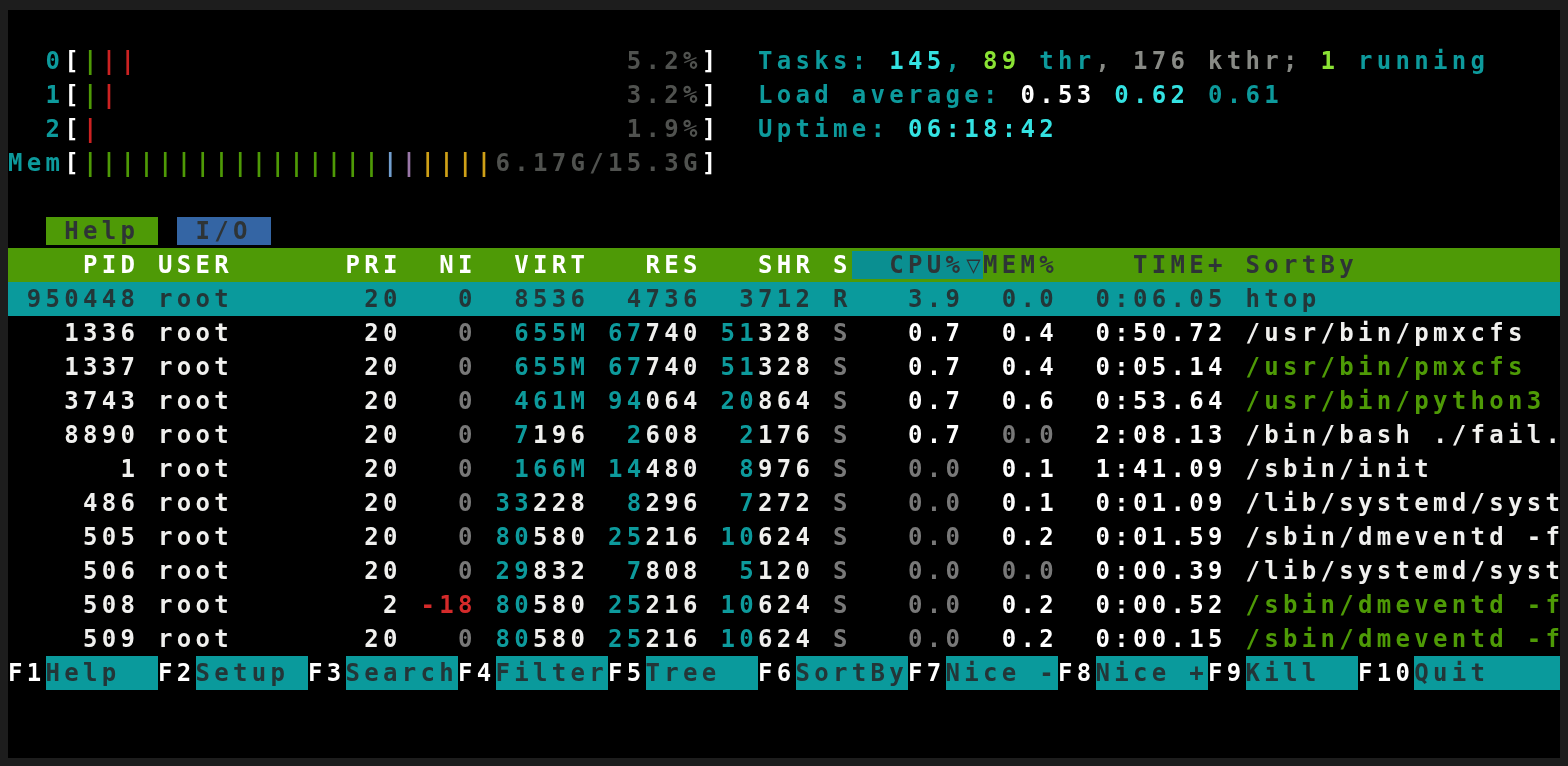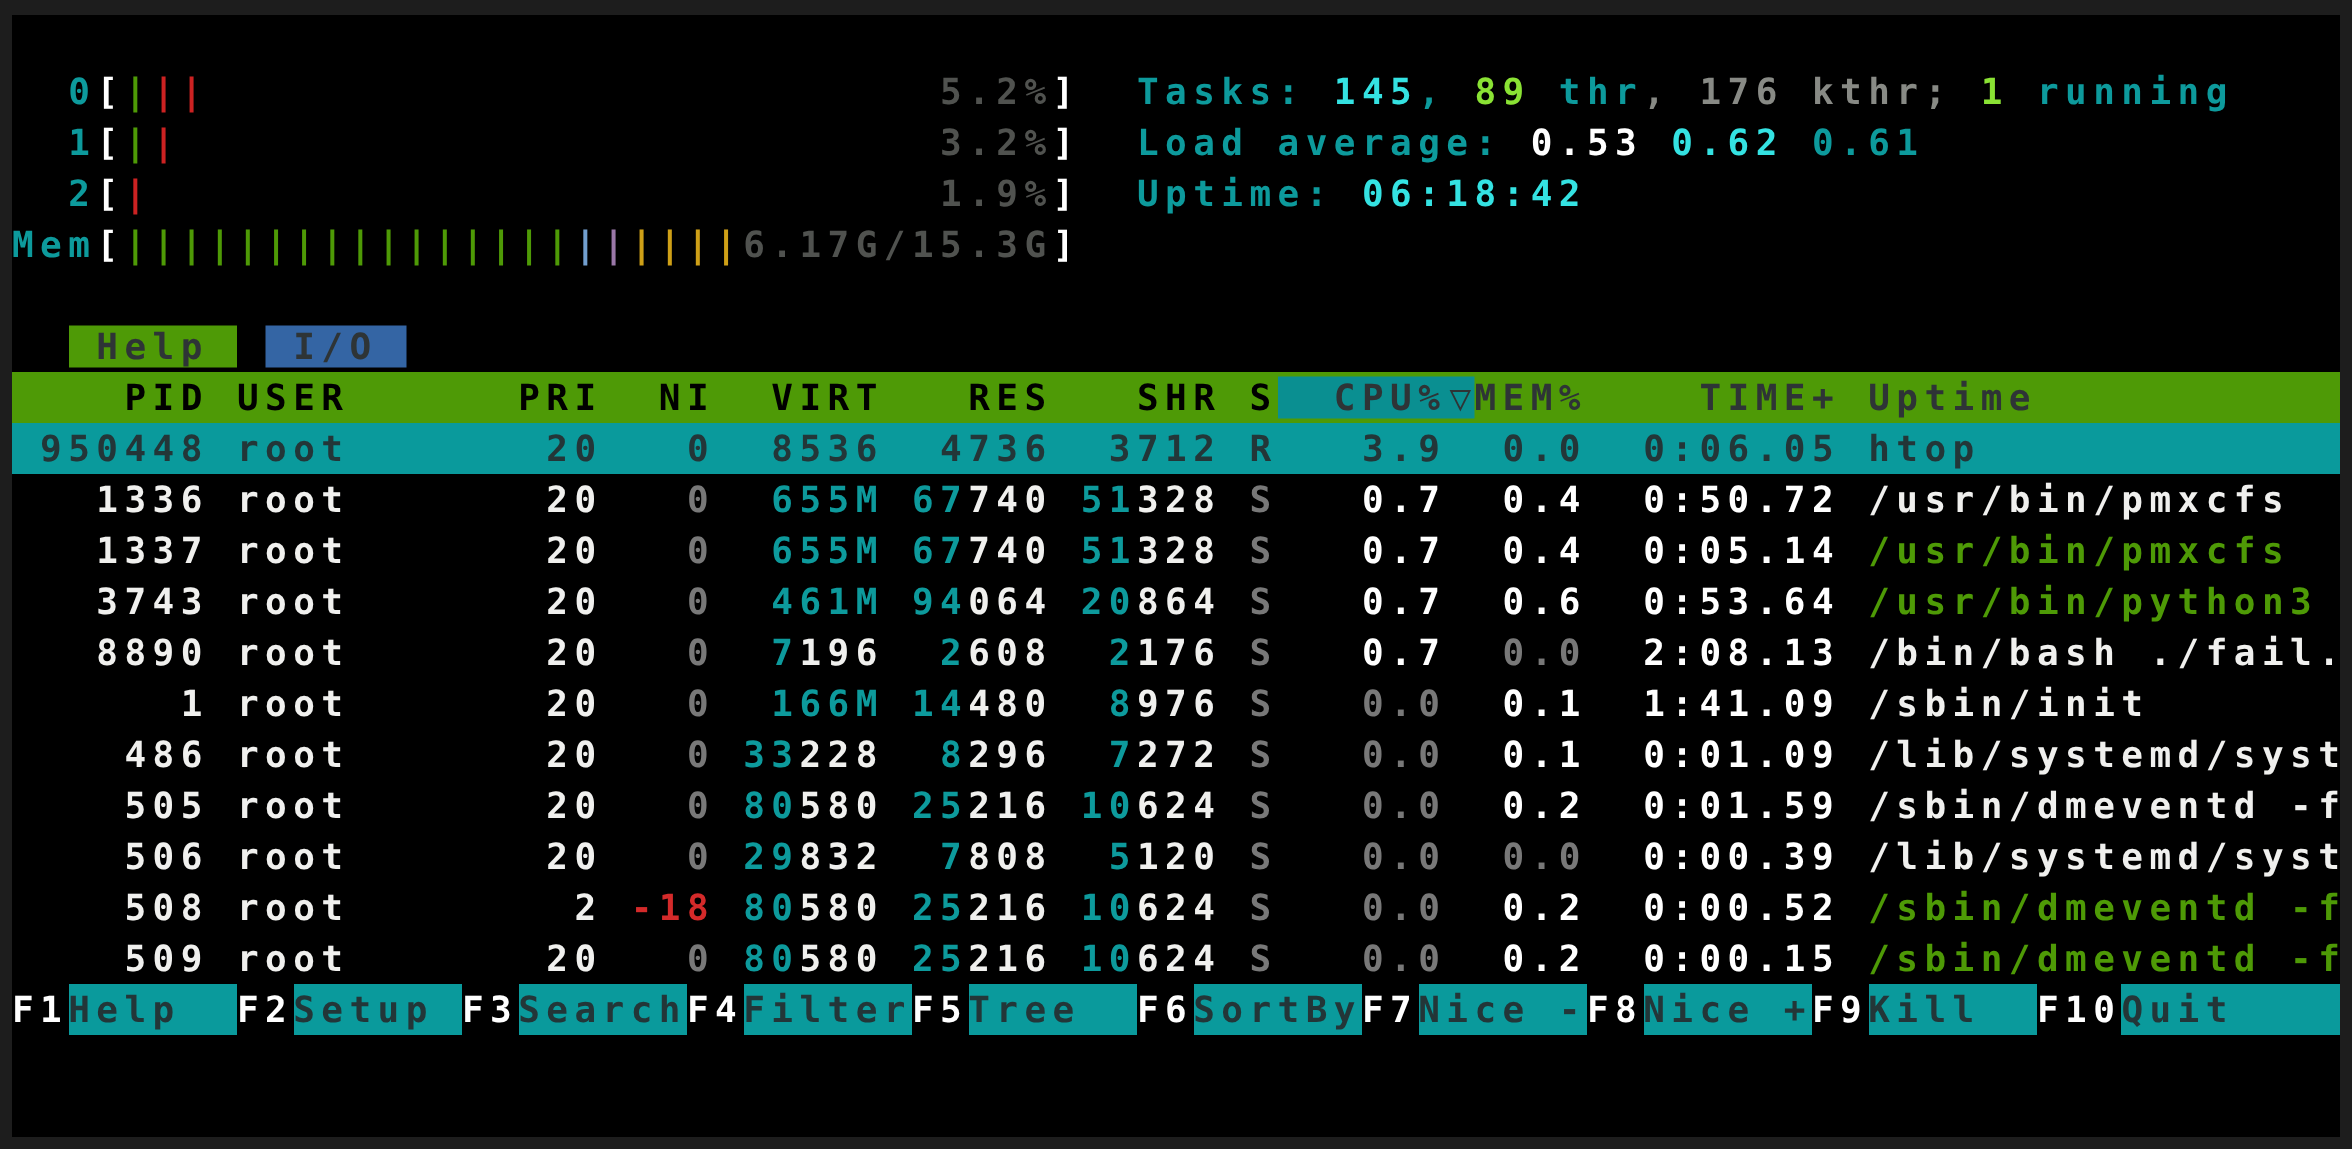--- a/index.html
+++ b/index.html
@@ -21,21 +21,21 @@
 
 <div id="stage">
   <div id="terminal">
       <div class="line"></div>
       <div class="line"><span style="color: rgb(13, 154, 156);">  0</span><span style="color: rgb(255, 255, 255);">[</span><span style="color: rgb(78, 154, 6);">|</span><span style="color: rgb(204, 34, 34);">|</span><span style="color: rgb(204, 34, 34);">|</span><span>                          </span><span style="color: rgb(80, 82, 79);">5.2%</span><span style="color: rgb(255, 255, 255);">]</span><span>  </span><span style="color: rgb(13, 154, 156);">Tasks: </span><span style="color: rgb(52, 226, 226);">145</span><span style="color: rgb(13, 154, 156);">, </span><span style="color: rgb(138, 226, 52);">89</span><span style="color: rgb(13, 154, 156);"> thr</span><span style="color: rgb(136, 138, 133);">, </span><span style="color: rgb(136, 138, 133);">176 kthr</span><span style="color: rgb(136, 138, 133);">; </span><span style="color: rgb(138, 226, 52);">1</span><span style="color: rgb(13, 154, 156);"> running</span></div>
       <div class="line"><span style="color: rgb(13, 154, 156);">  1</span><span style="color: rgb(255, 255, 255);">[</span><span style="color: rgb(78, 154, 6);">|</span><span style="color: rgb(204, 34, 34);">|</span><span>                           </span><span style="color: rgb(80, 82, 79);">3.2%</span><span style="color: rgb(255, 255, 255);">]</span><span>  </span><span style="color: rgb(13, 154, 156);">Load average: </span><span style="color: rgb(255, 255, 255);">0.53</span><span style="color: rgb(13, 154, 156);"> </span><span style="color: rgb(52, 226, 226);">0.62</span><span style="color: rgb(13, 154, 156);"> </span><span style="color: rgb(13, 154, 156);">0.61</span></div>
       <div class="line"><span style="color: rgb(13, 154, 156);">  2</span><span style="color: rgb(255, 255, 255);">[</span><span style="color: rgb(204, 34, 34);">|</span><span>                            </span><span style="color: rgb(80, 82, 79);">1.9%</span><span style="color: rgb(255, 255, 255);">]</span><span>  </span><span style="color: rgb(13, 154, 156);">Uptime: </span><span style="color: rgb(52, 226, 226);">06:18:42</span></div>
       <div class="line"><span style="color: rgb(13, 154, 156);">Mem</span><span style="color: rgb(255, 255, 255);">[</span><span style="color: rgb(78, 154, 6);">|</span><span style="color: rgb(78, 154, 6);">|</span><span style="color: rgb(78, 154, 6);">|</span><span style="color: rgb(78, 154, 6);">|</span><span style="color: rgb(78, 154, 6);">|</span><span style="color: rgb(78, 154, 6);">|</span><span style="color: rgb(78, 154, 6);">|</span><span style="color: rgb(78, 154, 6);">|</span><span style="color: rgb(78, 154, 6);">|</span><span style="color: rgb(78, 154, 6);">|</span><span style="color: rgb(78, 154, 6);">|</span><span style="color: rgb(78, 154, 6);">|</span><span style="color: rgb(78, 154, 6);">|</span><span style="color: rgb(78, 154, 6);">|</span><span style="color: rgb(78, 154, 6);">|</span><span style="color: rgb(78, 154, 6);">|</span><span style="color: rgb(114, 159, 207);">|</span><span style="color: rgb(154, 119, 168);">|</span><span style="color: rgb(207, 160, 23);">|</span><span style="color: rgb(207, 160, 23);">|</span><span style="color: rgb(207, 160, 23);">|</span><span style="color: rgb(207, 160, 23);">|</span><span style="color: rgb(80, 82, 79);">6.17G/15.3G</span><span style="color: rgb(255, 255, 255);">]</span></div>
       <div class="line"></div>
       <div class="line"><span>  </span><span style="color: rgb(46, 52, 54); background: rgb(78, 154, 6);"> Help </span><span> </span><span style="color: rgb(46, 52, 54); background: rgb(52, 101, 164);"> I/O </span></div>
-      <div class="line" style="background: rgb(78, 154, 6);"><span style="color: #000000;">    PID USER      PRI  NI  VIRT   RES   SHR S</span><span style="color: rgb(46, 52, 54); background: rgb(10, 143, 145);">  CPU%<span class="arr">▽</span></span><span style="color: rgb(46, 52, 54);">MEM%    TIME+ Uptime</span></div>
+      <div class="line" style="background: rgb(78, 154, 6);"><span style="color: #ffffff;">    PID USER      PRI  NI  VIRT   RES   SHR S</span><span style="color: rgb(46, 52, 54); background: rgb(10, 143, 145);">  CPU%<span class="arr">▽</span></span><span style="color: rgb(46, 52, 54);">MEM%    TIME+ SortBy</span></div>
       <div class="line" style="background: rgb(10, 154, 156);"><span style="color: rgb(35, 54, 56);"> 950448</span><span style="color: rgb(35, 54, 56);"> root      </span><span style="color: rgb(35, 54, 56);"> 20</span><span style="color: rgb(35, 54, 56);">   0 </span><span style="color: rgb(35, 54, 56);"> 8536</span><span style="color: rgb(35, 54, 56);"> </span><span style="color: rgb(35, 54, 56);"> 4736</span><span style="color: rgb(35, 54, 56);"> </span><span style="color: rgb(35, 54, 56);"> 3712</span><span style="color: rgb(35, 54, 56);"> </span><span style="color: rgb(35, 54, 56);">R</span><span style="color: rgb(35, 54, 56);">   3.9</span><span style="color: rgb(35, 54, 56);">  0.0</span><span style="color: rgb(35, 54, 56);">  0:06.05</span><span style="color: rgb(35, 54, 56);"> htop</span></div>
       <div class="line"><span style="color: rgb(240, 240, 238);">   1336</span><span style="color: rgb(240, 240, 238);"> root      </span><span style="color: rgb(240, 240, 238);"> 20</span><span style="color: rgb(120, 120, 120);">   0 </span><span style="color: rgb(13, 154, 156);"> 655M</span><span> </span><span style="color: rgb(13, 154, 156);">67</span><span style="color: rgb(240, 240, 238);">740</span><span> </span><span style="color: rgb(13, 154, 156);">51</span><span style="color: rgb(240, 240, 238);">328</span><span> </span><span style="color: rgb(120, 120, 120);">S</span><span style="color: rgb(255, 255, 255);">   0.7</span><span style="color: rgb(255, 255, 255);">  0.4</span><span style="color: rgb(255, 255, 255);">  0:50.72</span><span style="color: rgb(240, 240, 238);"> /usr/bin/pmxcfs</span></div>
       <div class="line"><span style="color: rgb(240, 240, 238);">   1337</span><span style="color: rgb(240, 240, 238);"> root      </span><span style="color: rgb(240, 240, 238);"> 20</span><span style="color: rgb(120, 120, 120);">   0 </span><span style="color: rgb(13, 154, 156);"> 655M</span><span> </span><span style="color: rgb(13, 154, 156);">67</span><span style="color: rgb(240, 240, 238);">740</span><span> </span><span style="color: rgb(13, 154, 156);">51</span><span style="color: rgb(240, 240, 238);">328</span><span> </span><span style="color: rgb(120, 120, 120);">S</span><span style="color: rgb(255, 255, 255);">   0.7</span><span style="color: rgb(255, 255, 255);">  0.4</span><span style="color: rgb(255, 255, 255);">  0:05.14</span><span style="color: rgb(78, 154, 6);"> /usr/bin/pmxcfs</span></div>
       <div class="line"><span style="color: rgb(240, 240, 238);">   3743</span><span style="color: rgb(240, 240, 238);"> root      </span><span style="color: rgb(240, 240, 238);"> 20</span><span style="color: rgb(120, 120, 120);">   0 </span><span style="color: rgb(13, 154, 156);"> 461M</span><span> </span><span style="color: rgb(13, 154, 156);">94</span><span style="color: rgb(240, 240, 238);">064</span><span> </span><span style="color: rgb(13, 154, 156);">20</span><span style="color: rgb(240, 240, 238);">864</span><span> </span><span style="color: rgb(120, 120, 120);">S</span><span style="color: rgb(255, 255, 255);">   0.7</span><span style="color: rgb(255, 255, 255);">  0.6</span><span style="color: rgb(255, 255, 255);">  0:53.64</span><span style="color: rgb(78, 154, 6);"> /usr/bin/python3 /u</span></div>
       <div class="line"><span style="color: rgb(240, 240, 238);">   8890</span><span style="color: rgb(240, 240, 238);"> root      </span><span style="color: rgb(240, 240, 238);"> 20</span><span style="color: rgb(120, 120, 120);">   0 </span><span style="color: rgb(13, 154, 156);"> 7</span><span style="color: rgb(240, 240, 238);">196</span><span> </span><span style="color: rgb(13, 154, 156);"> 2</span><span style="color: rgb(240, 240, 238);">608</span><span> </span><span style="color: rgb(13, 154, 156);"> 2</span><span style="color: rgb(240, 240, 238);">176</span><span> </span><span style="color: rgb(120, 120, 120);">S</span><span style="color: rgb(255, 255, 255);">   0.7</span><span style="color: rgb(120, 120, 120);">  0.0</span><span style="color: rgb(255, 255, 255);">  2:08.13</span><span style="color: rgb(240, 240, 238);"> /bin/bash ./fail.sh</span></div>
       <div class="line"><span style="color: rgb(240, 240, 238);">      1</span><span style="color: rgb(240, 240, 238);"> root      </span><span style="color: rgb(240, 240, 238);"> 20</span><span style="color: rgb(120, 120, 120);">   0 </span><span style="color: rgb(13, 154, 156);"> 166M</span><span> </span><span style="color: rgb(13, 154, 156);">14</span><span style="color: rgb(240, 240, 238);">480</span><span> </span><span style="color: rgb(13, 154, 156);"> 8</span><span style="color: rgb(240, 240, 238);">976</span><span> </span><span style="color: rgb(120, 120, 120);">S</span><span style="color: rgb(120, 120, 120);">   0.0</span><span style="color: rgb(255, 255, 255);">  0.1</span><span style="color: rgb(255, 255, 255);">  1:41.09</span><span style="color: rgb(240, 240, 238);"> /sbin/init</span></div>
       <div class="line"><span style="color: rgb(240, 240, 238);">    486</span><span style="color: rgb(240, 240, 238);"> root      </span><span style="color: rgb(240, 240, 238);"> 20</span><span style="color: rgb(120, 120, 120);">   0 </span><span style="color: rgb(13, 154, 156);">33</span><span style="color: rgb(240, 240, 238);">228</span><span> </span><span style="color: rgb(13, 154, 156);"> 8</span><span style="color: rgb(240, 240, 238);">296</span><span> </span><span style="color: rgb(13, 154, 156);"> 7</span><span style="color: rgb(240, 240, 238);">272</span><span> </span><span style="color: rgb(120, 120, 120);">S</span><span style="color: rgb(120, 120, 120);">   0.0</span><span style="color: rgb(255, 255, 255);">  0.1</span><span style="color: rgb(255, 255, 255);">  0:01.09</span><span style="color: rgb(240, 240, 238);"> /lib/systemd/system</span></div>
       <div class="line"><span style="color: rgb(240, 240, 238);">    505</span><span style="color: rgb(240, 240, 238);"> root      </span><span style="color: rgb(240, 240, 238);"> 20</span><span style="color: rgb(120, 120, 120);">   0 </span><span style="color: rgb(13, 154, 156);">80</span><span style="color: rgb(240, 240, 238);">580</span><span> </span><span style="color: rgb(13, 154, 156);">25</span><span style="color: rgb(240, 240, 238);">216</span><span> </span><span style="color: rgb(13, 154, 156);">10</span><span style="color: rgb(240, 240, 238);">624</span><span> </span><span style="color: rgb(120, 120, 120);">S</span><span style="color: rgb(120, 120, 120);">   0.0</span><span style="color: rgb(255, 255, 255);">  0.2</span><span style="color: rgb(255, 255, 255);">  0:01.59</span><span style="color: rgb(240, 240, 238);"> /sbin/dmeventd -f</span></div>
       <div class="line"><span style="color: rgb(240, 240, 238);">    506</span><span style="color: rgb(240, 240, 238);"> root      </span><span style="color: rgb(240, 240, 238);"> 20</span><span style="color: rgb(120, 120, 120);">   0 </span><span style="color: rgb(13, 154, 156);">29</span><span style="color: rgb(240, 240, 238);">832</span><span> </span><span style="color: rgb(13, 154, 156);"> 7</span><span style="color: rgb(240, 240, 238);">808</span><span> </span><span style="color: rgb(13, 154, 156);"> 5</span><span style="color: rgb(240, 240, 238);">120</span><span> </span><span style="color: rgb(120, 120, 120);">S</span><span style="color: rgb(120, 120, 120);">   0.0</span><span style="color: rgb(120, 120, 120);">  0.0</span><span style="color: rgb(255, 255, 255);">  0:00.39</span><span style="color: rgb(240, 240, 238);"> /lib/systemd/system</span></div>
       <div class="line"><span style="color: rgb(240, 240, 238);">    508</span><span style="color: rgb(240, 240, 238);"> root      </span><span style="color: rgb(240, 240, 238);">  2</span><span style="color: rgb(212, 42, 42);"> -18 </span><span style="color: rgb(13, 154, 156);">80</span><span style="color: rgb(240, 240, 238);">580</span><span> </span><span style="color: rgb(13, 154, 156);">25</span><span style="color: rgb(240, 240, 238);">216</span><span> </span><span style="color: rgb(13, 154, 156);">10</span><span style="color: rgb(240, 240, 238);">624</span><span> </span><span style="color: rgb(120, 120, 120);">S</span><span style="color: rgb(120, 120, 120);">   0.0</span><span style="color: rgb(255, 255, 255);">  0.2</span><span style="color: rgb(255, 255, 255);">  0:00.52</span><span style="color: rgb(78, 154, 6);"> /sbin/dmeventd -f</span></div>

